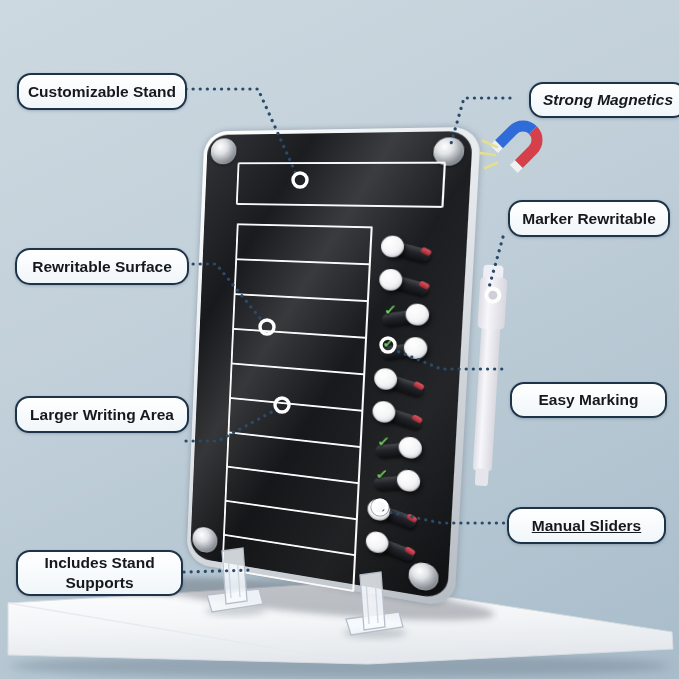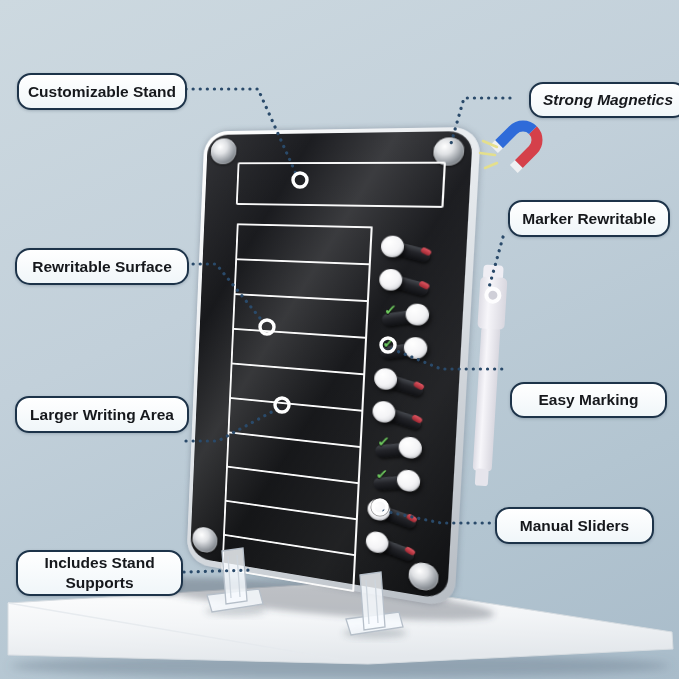--- a/index.html
+++ b/index.html
@@ -48,21 +48,21 @@
   .callout{position:absolute;z-index:4;display:flex;align-items:center;justify-content:center;
          text-align:center;border:2px solid #1d3349;border-radius:14px;
          background:linear-gradient(#ffffff,#f0f6f9);color:#16181c;
          font-size:15.5px;font-weight:600;line-height:20px;box-shadow:0 1px 3px rgba(40,60,80,.25);}
   .c1{left:17px; top:73px; width:166px;height:33px;}
   .c2{left:529px;top:82px; width:154px;height:32px;font-style:italic;}
   .c3{left:508px;top:200px;width:158px;height:33px;}
   .c4{left:15px; top:248px;width:170px;height:33px;border-radius:15px;}
   .c5{left:510px;top:354px;width:153px;height:32px;margin-top:28px;}
   .c6{left:15px; top:396px;width:170px;height:33px;}
-  .c7{left:495px;top:507px;width:155px;height:33px;}
+  .c7{left:507px;top:507px;width:155px;height:33px;text-decoration:underline;}
   .c8{left:16px; top:550px;width:167px;height:46px;padding:0 20px;box-sizing:border-box;}
 </style>
 </head>
 <body>
 
 <div class="stage">
 
   <svg id="base-svg" width="679" height="679" viewBox="0 0 679 679">
     <defs>
       <linearGradient id="pedGrad" x1="0" y1="0" x2="0.25" y2="1">

